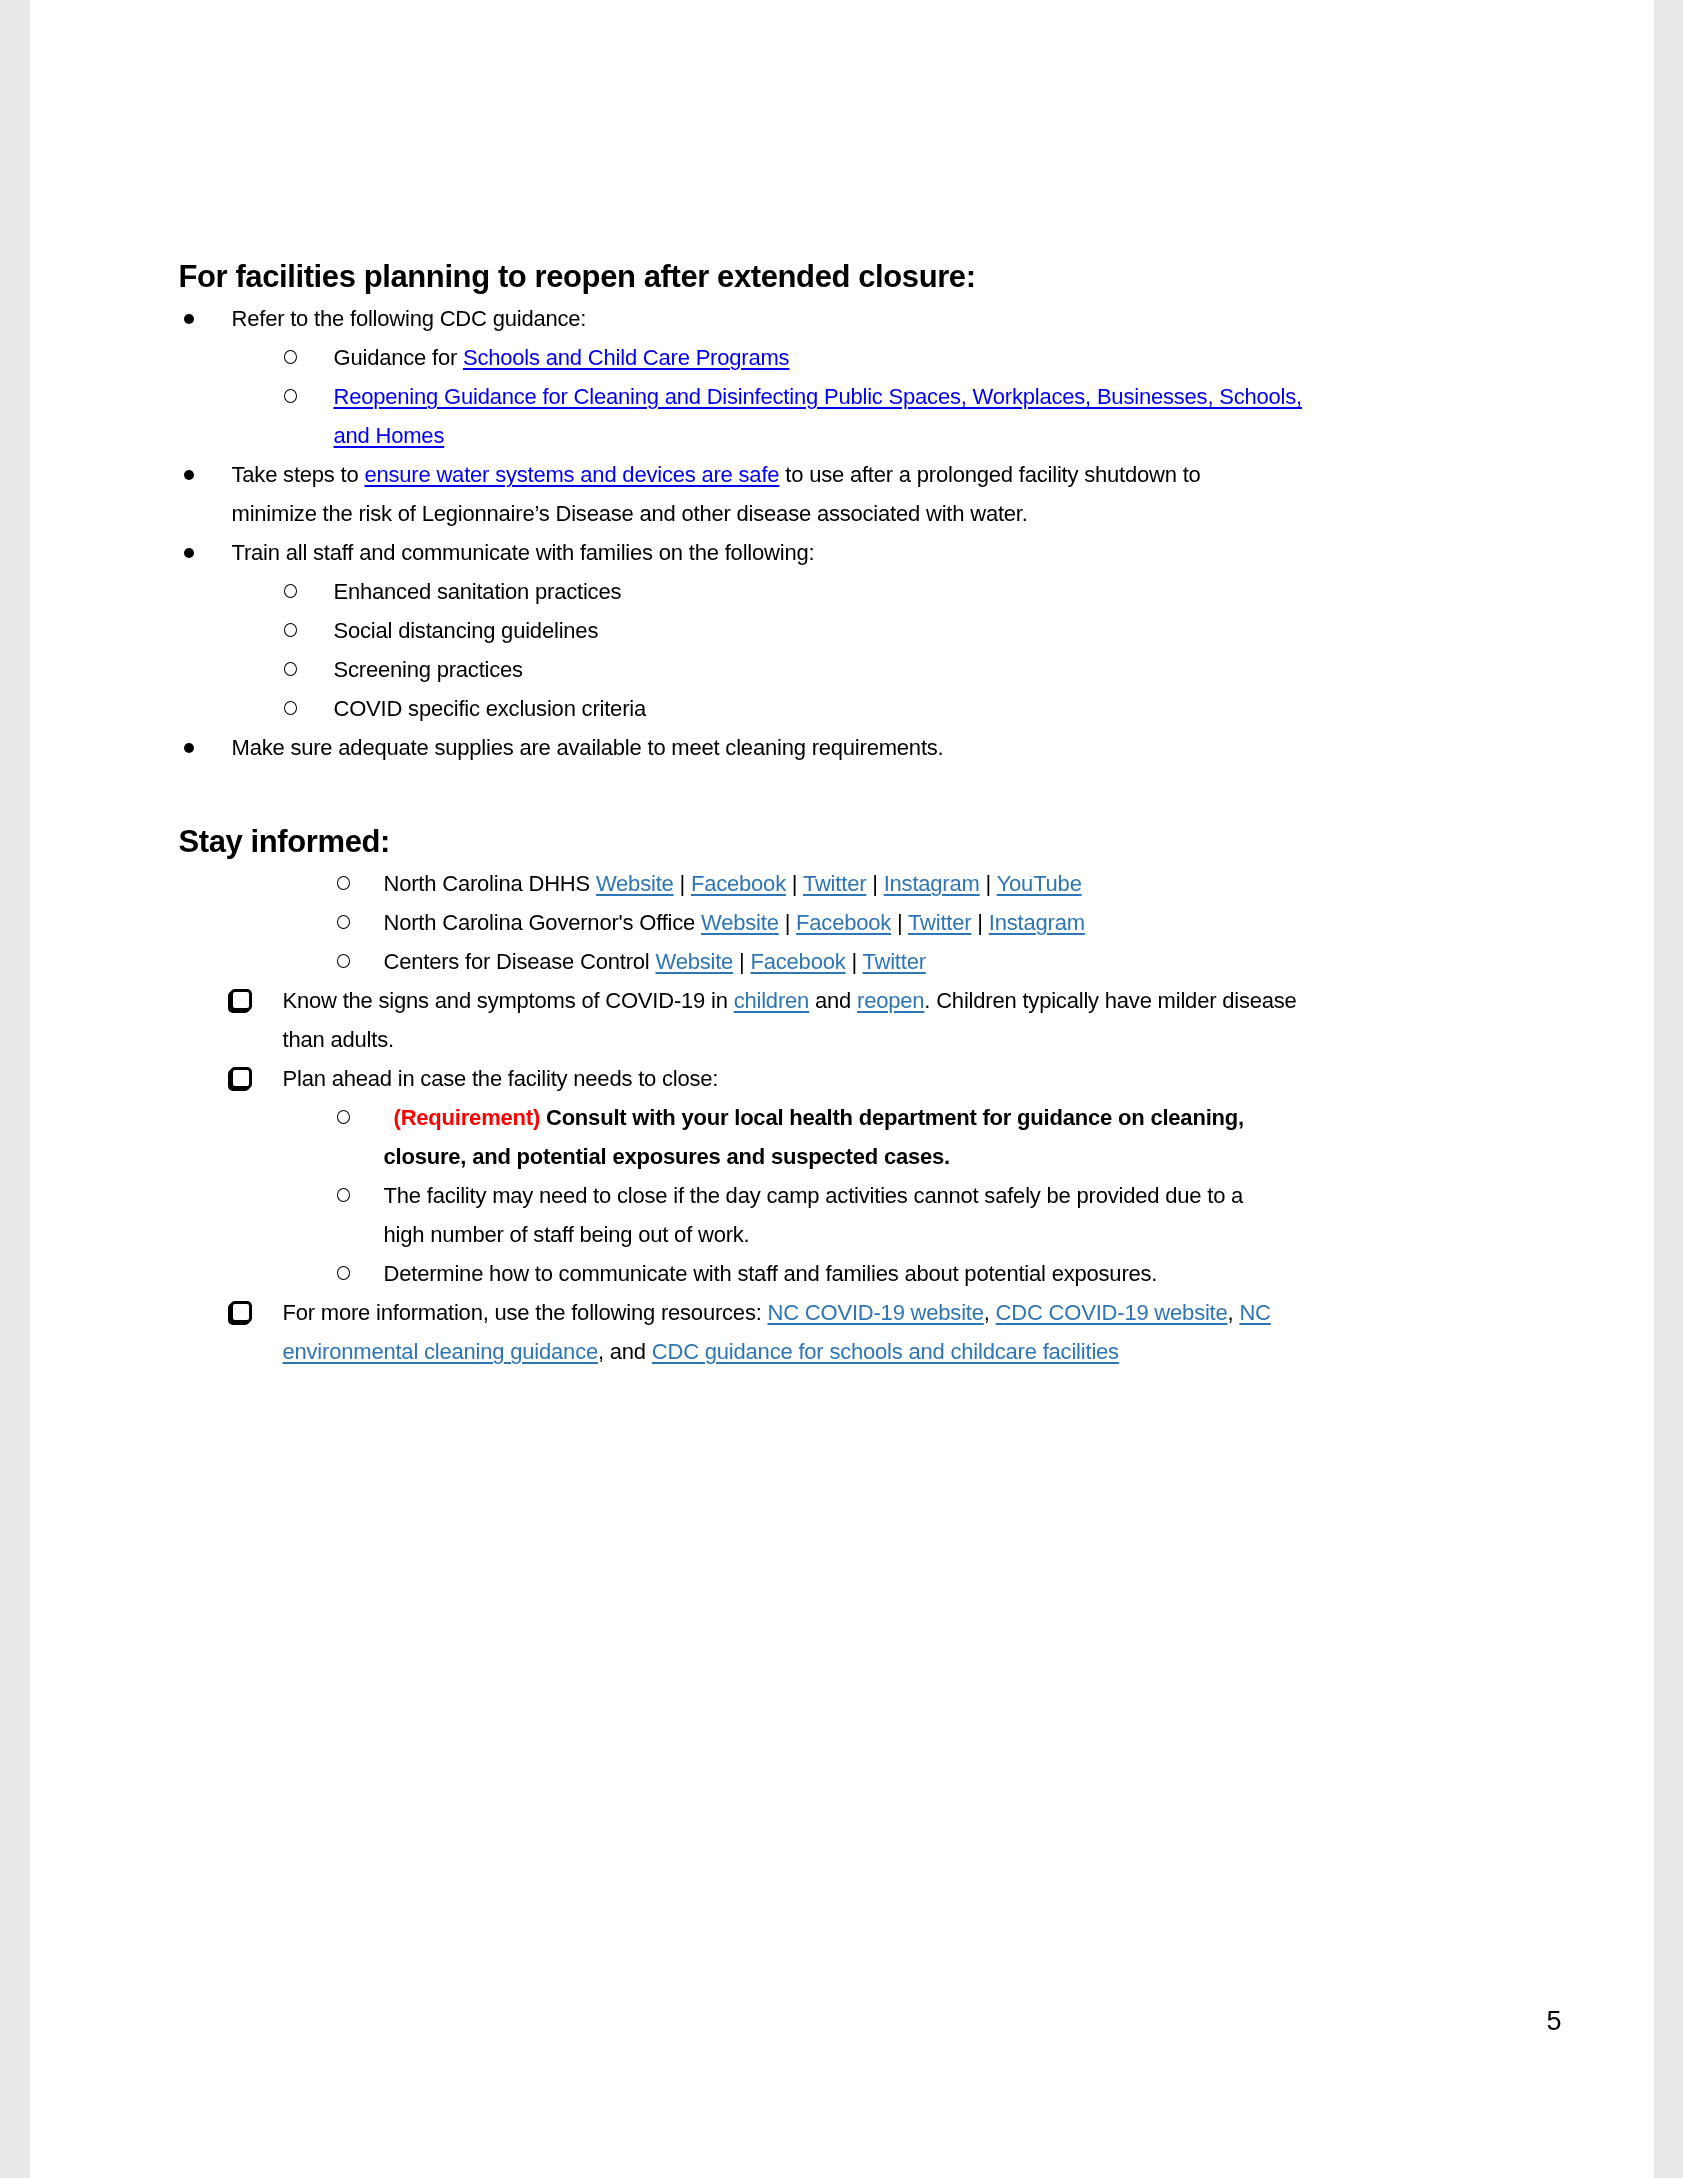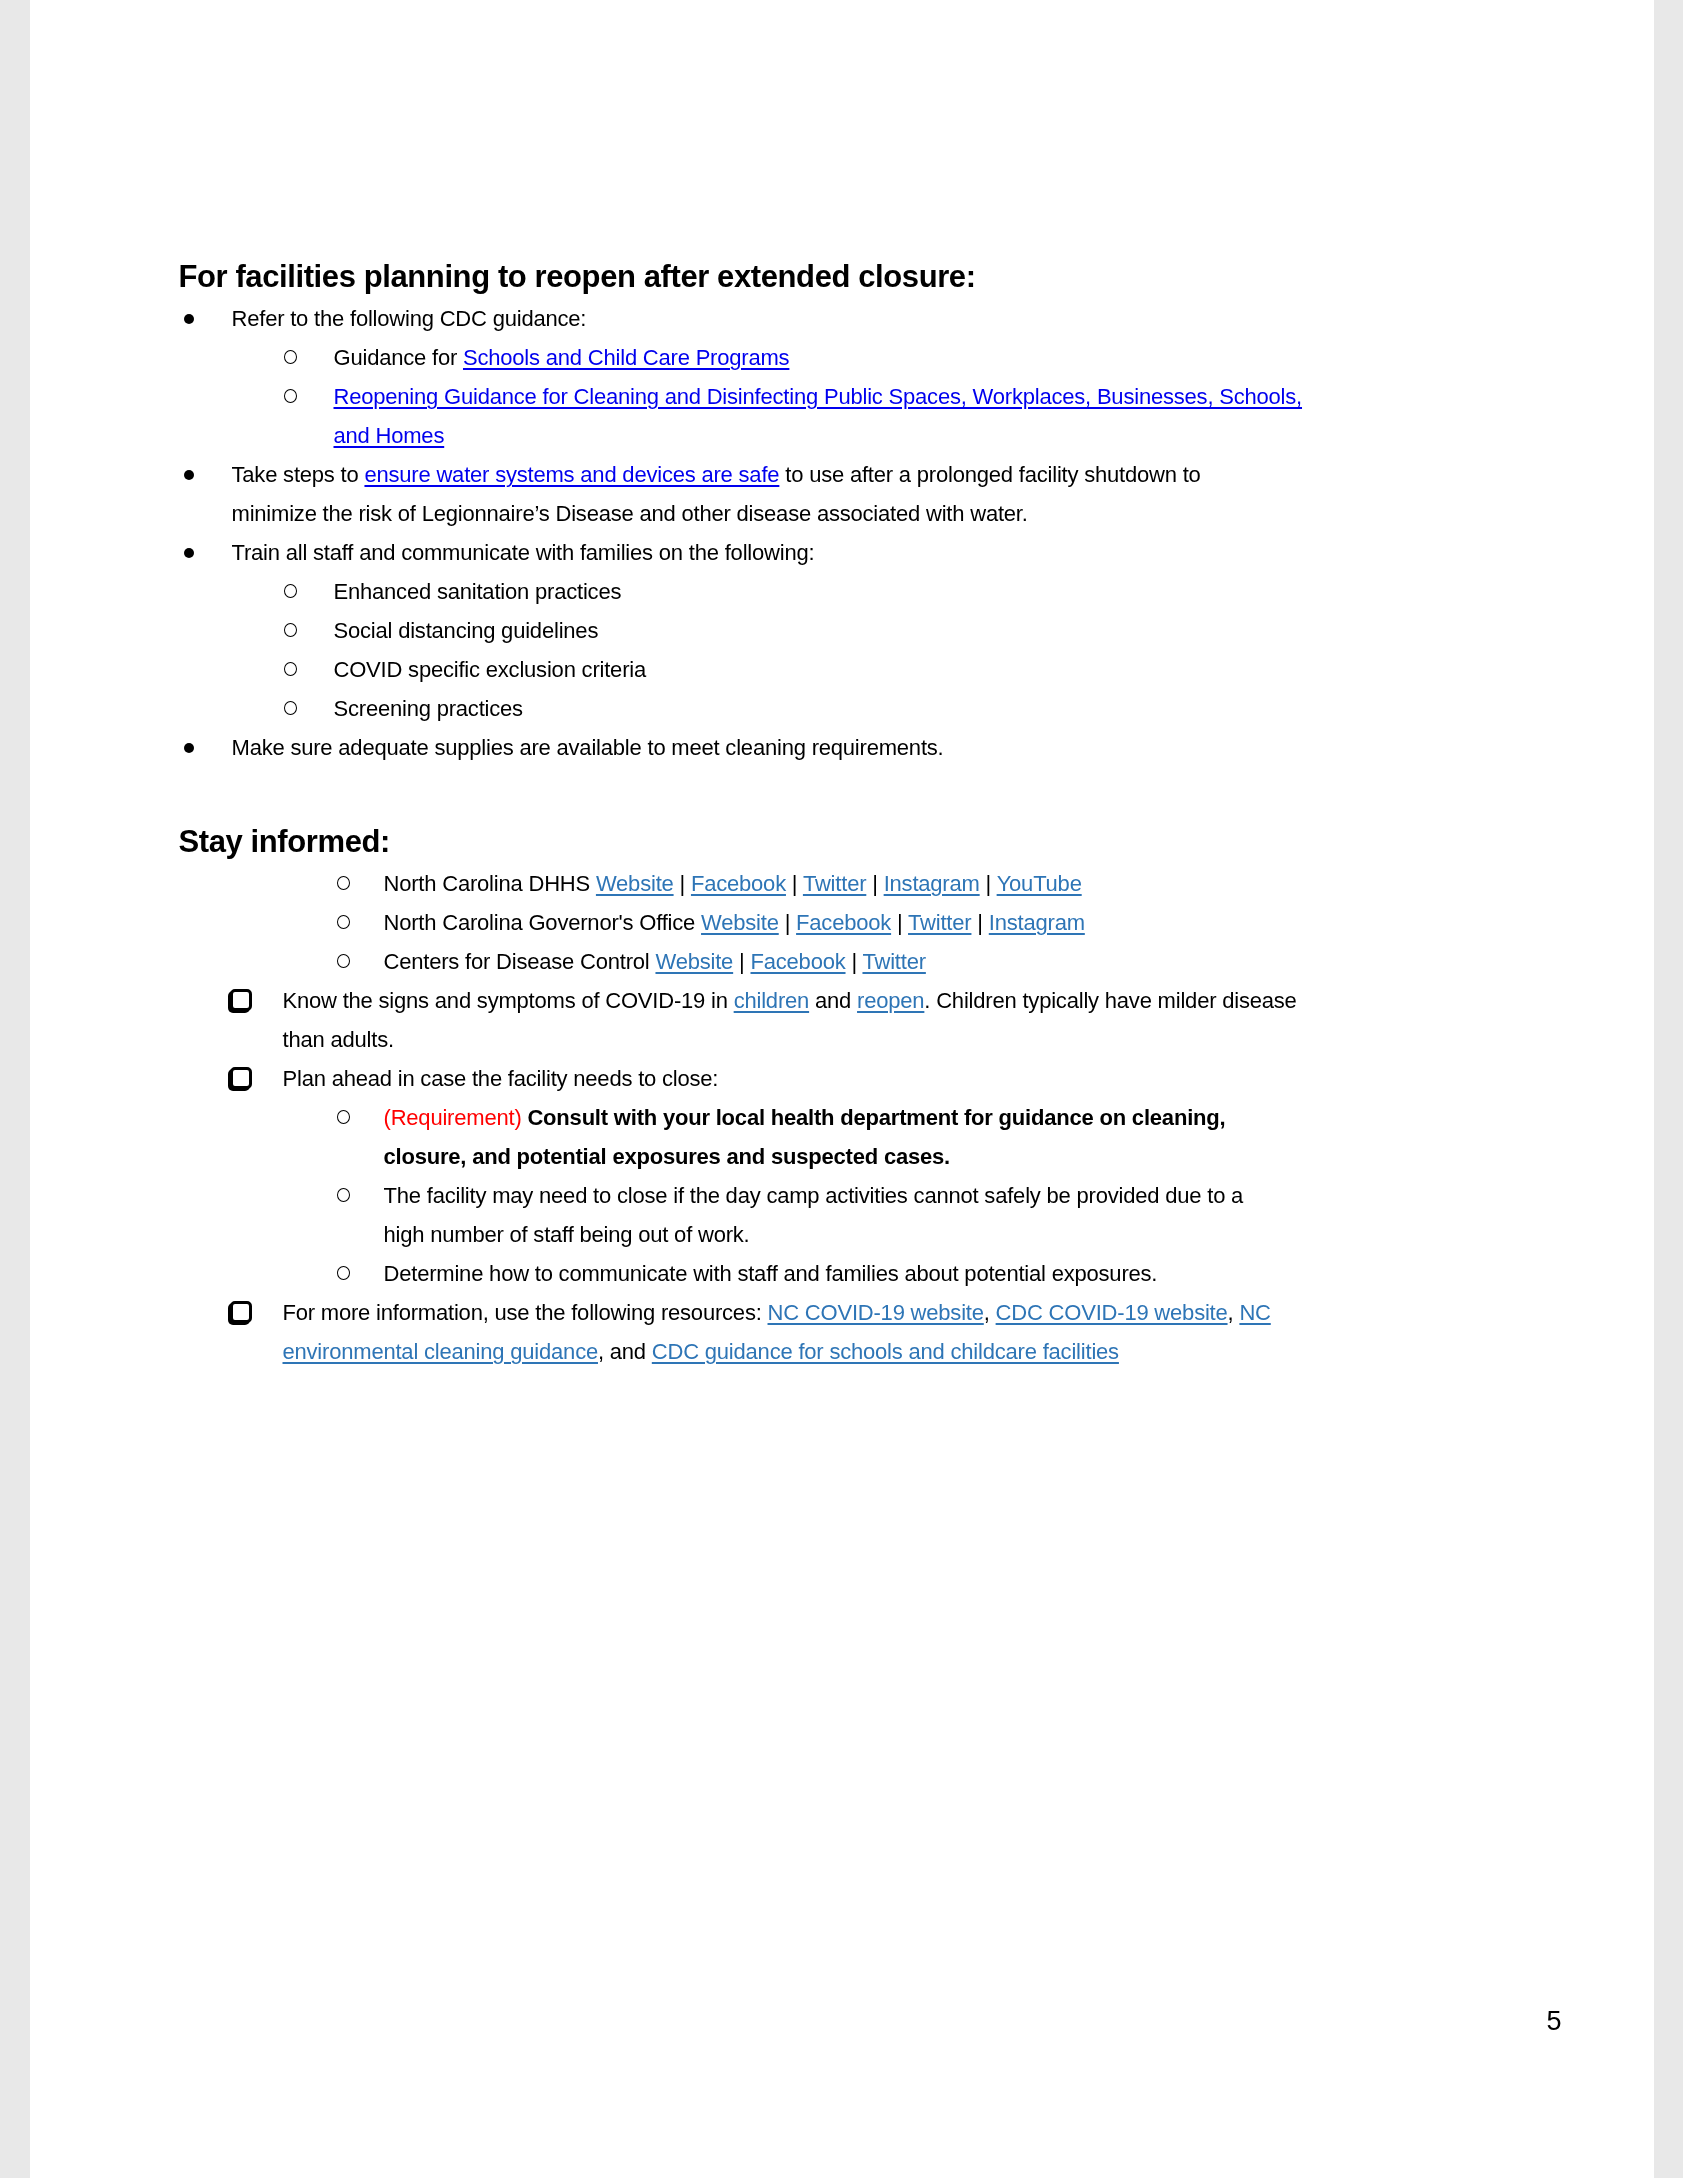--- a/index.html
+++ b/index.html
@@ -40,21 +40,21 @@
     top:8px; box-sizing:border-box; background:#fff;
     box-shadow:-2px 2px 0 0 #000;
   }
   .lnk {
     text-decoration:underline; text-decoration-thickness:2px;
     text-underline-offset:3px; cursor:pointer;
   }
   .lnk-primary { color:#0000EE; }
   .lnk-secondary { color:#2E75B6; }
   .bold { font-weight:700; }
-  .redbold { font-weight:400; color:#FF0000; }
+  .redbold { font-weight:700; color:#FF0000;margin-left:10px; }
   .pagenum {
     position:absolute; left:1517px; top:2006px;
     font-size:27px; line-height:30px;
   }
 </style>
 </head>
 <body>
 
 <div class="page">
   <div class="content">
@@ -62,22 +62,22 @@
     <div class="list s1">
         <div class="li lvl1"><span class="marker disc"></span><span class="txt"><span class="plain">Refer to the following CDC guidance:</span></span></div>
         <div class="li lvl2"><span class="marker circle"></span><span class="txt"><span class="plain">Guidance for </span><a href="#" class="lnk lnk-primary">Schools and Child Care Programs</a></span></div>
         <div class="li lvl2"><span class="marker circle"></span><span class="txt"><a href="#" class="lnk lnk-primary">Reopening Guidance for Cleaning and Disinfecting Public Spaces, Workplaces, Businesses, Schools,
 and Homes</a></span></div>
         <div class="li lvl1"><span class="marker disc"></span><span class="txt"><span class="plain">Take steps to </span><a href="#" class="lnk lnk-primary">ensure water systems and devices are safe</a><span class="plain"> to use after a prolonged facility shutdown to
 minimize the risk of Legionnaire’s Disease and other disease associated with water.</span></span></div>
         <div class="li lvl1"><span class="marker disc"></span><span class="txt"><span class="plain">Train all staff and communicate with families on the following:</span></span></div>
         <div class="li lvl2"><span class="marker circle"></span><span class="txt"><span class="plain">Enhanced sanitation practices</span></span></div>
         <div class="li lvl2"><span class="marker circle"></span><span class="txt"><span class="plain">Social distancing guidelines</span></span></div>
+        <div class="li lvl2"><span class="marker circle"></span><span class="txt"><span class="plain">Screening practices</span></span></div>
         <div class="li lvl2"><span class="marker circle"></span><span class="txt"><span class="plain">COVID specific exclusion criteria</span></span></div>
-        <div class="li lvl2"><span class="marker circle"></span><span class="txt"><span class="plain">Screening practices</span></span></div>
         <div class="li lvl1"><span class="marker disc"></span><span class="txt"><span class="plain">Make sure adequate supplies are available to meet cleaning requirements.</span></span></div>
       </div>
     <h1 class="h2">Stay informed:</h1>
     <div class="list s2">
         <div class="li lvl2"><span class="marker circle"></span><span class="txt"><span class="plain">North Carolina DHHS </span><a href="#" class="lnk lnk-secondary">Website</a><span class="plain"> | </span><a href="#" class="lnk lnk-secondary">Facebook</a><span class="plain"> | </span><a href="#" class="lnk lnk-secondary">Twitter</a><span class="plain"> | </span><a href="#" class="lnk lnk-secondary">Instagram</a><span class="plain"> | </span><a href="#" class="lnk lnk-secondary">YouTube</a></span></div>
         <div class="li lvl2"><span class="marker circle"></span><span class="txt"><span class="plain">North Carolina Governor's Office </span><a href="#" class="lnk lnk-secondary">Website</a><span class="plain"> | </span><a href="#" class="lnk lnk-secondary">Facebook</a><span class="plain"> | </span><a href="#" class="lnk lnk-secondary">Twitter</a><span class="plain"> | </span><a href="#" class="lnk lnk-secondary">Instagram</a></span></div>
         <div class="li lvl2"><span class="marker circle"></span><span class="txt"><span class="plain">Centers for Disease Control </span><a href="#" class="lnk lnk-secondary">Website</a><span class="plain"> | </span><a href="#" class="lnk lnk-secondary">Facebook</a><span class="plain"> | </span><a href="#" class="lnk lnk-secondary">Twitter</a></span></div>
         <div class="li lvl1"><span class="marker checkbox"></span><span class="txt"><span class="plain">Know the signs and symptoms of COVID-19 in </span><a href="#" class="lnk lnk-secondary">children</a><span class="plain"> and </span><a href="#" class="lnk lnk-secondary">reopen</a><span class="plain">. Children typically have milder disease
 than adults.</span></span></div>
         <div class="li lvl1"><span class="marker checkbox"></span><span class="txt"><span class="plain">Plan ahead in case the facility needs to close:</span></span></div>

